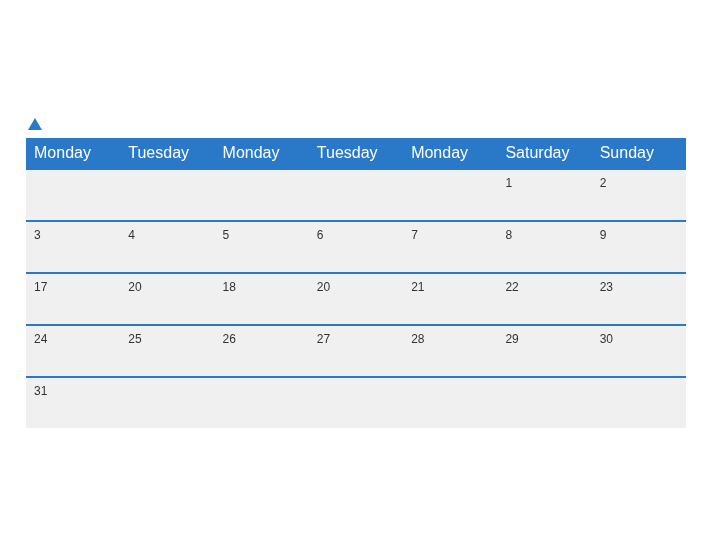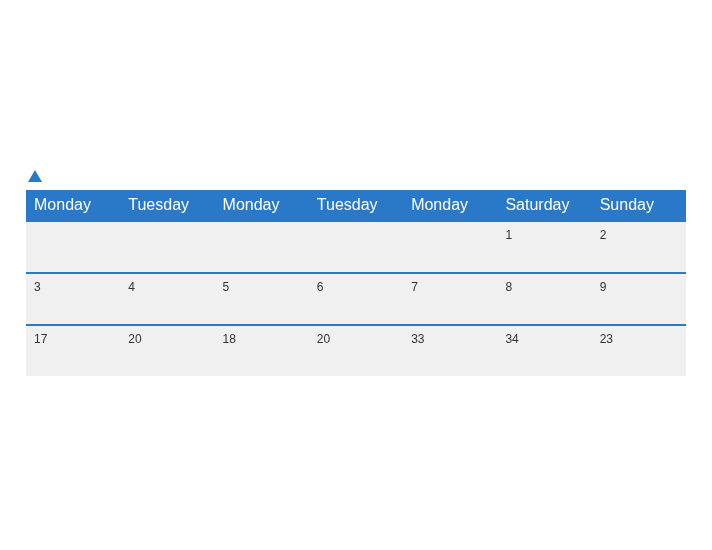--- a/index.html
+++ b/index.html
@@ -147,19 +147,37 @@
           <td>6</td>
           <td>7</td>
           <td>8</td>
           <td>9</td>
         </tr>
         <tr>
           <td>17</td>
           <td>20</td>
           <td>18</td>
           <td>20</td>
-          <td>33</td>
-          <td>34</td>
+          <td>21</td>
+          <td>22</td>
           <td>23</td>
+        </tr>
+        <tr>
+          <td>24</td>
+          <td>25</td>
+          <td>26</td>
+          <td>27</td>
+          <td>28</td>
+          <td>29</td>
+          <td>30</td>
+        </tr>
+        <tr>
+          <td>31</td>
+          <td class="empty"></td>
+          <td class="empty"></td>
+          <td class="empty"></td>
+          <td class="empty"></td>
+          <td class="empty"></td>
+          <td class="empty"></td>
         </tr>
       </tbody>
   </table>
 </div>
 
 </body></html>

